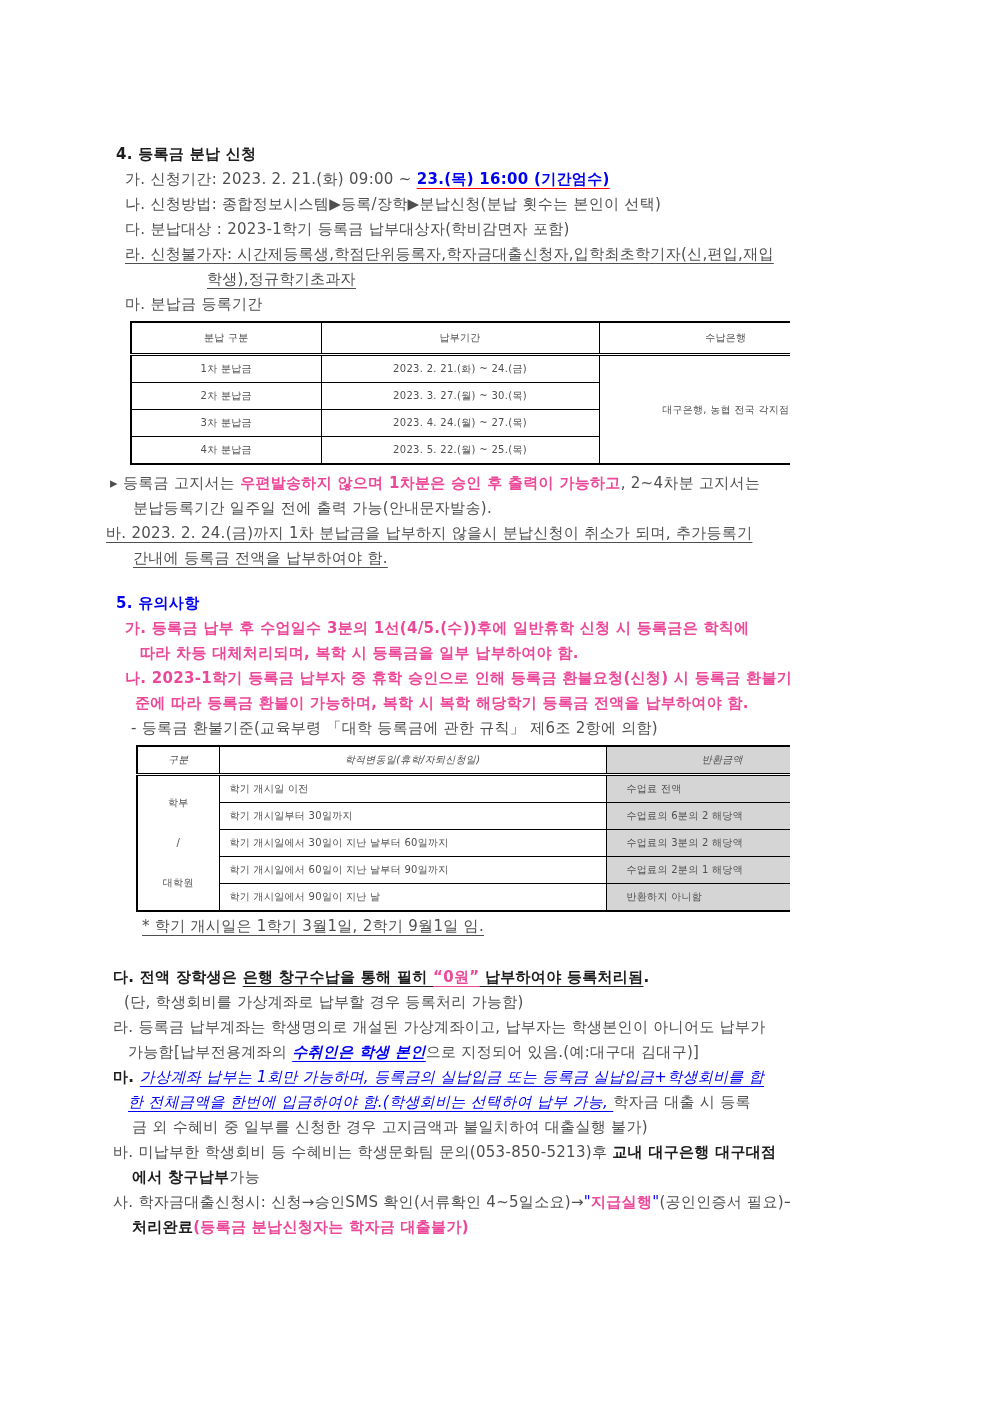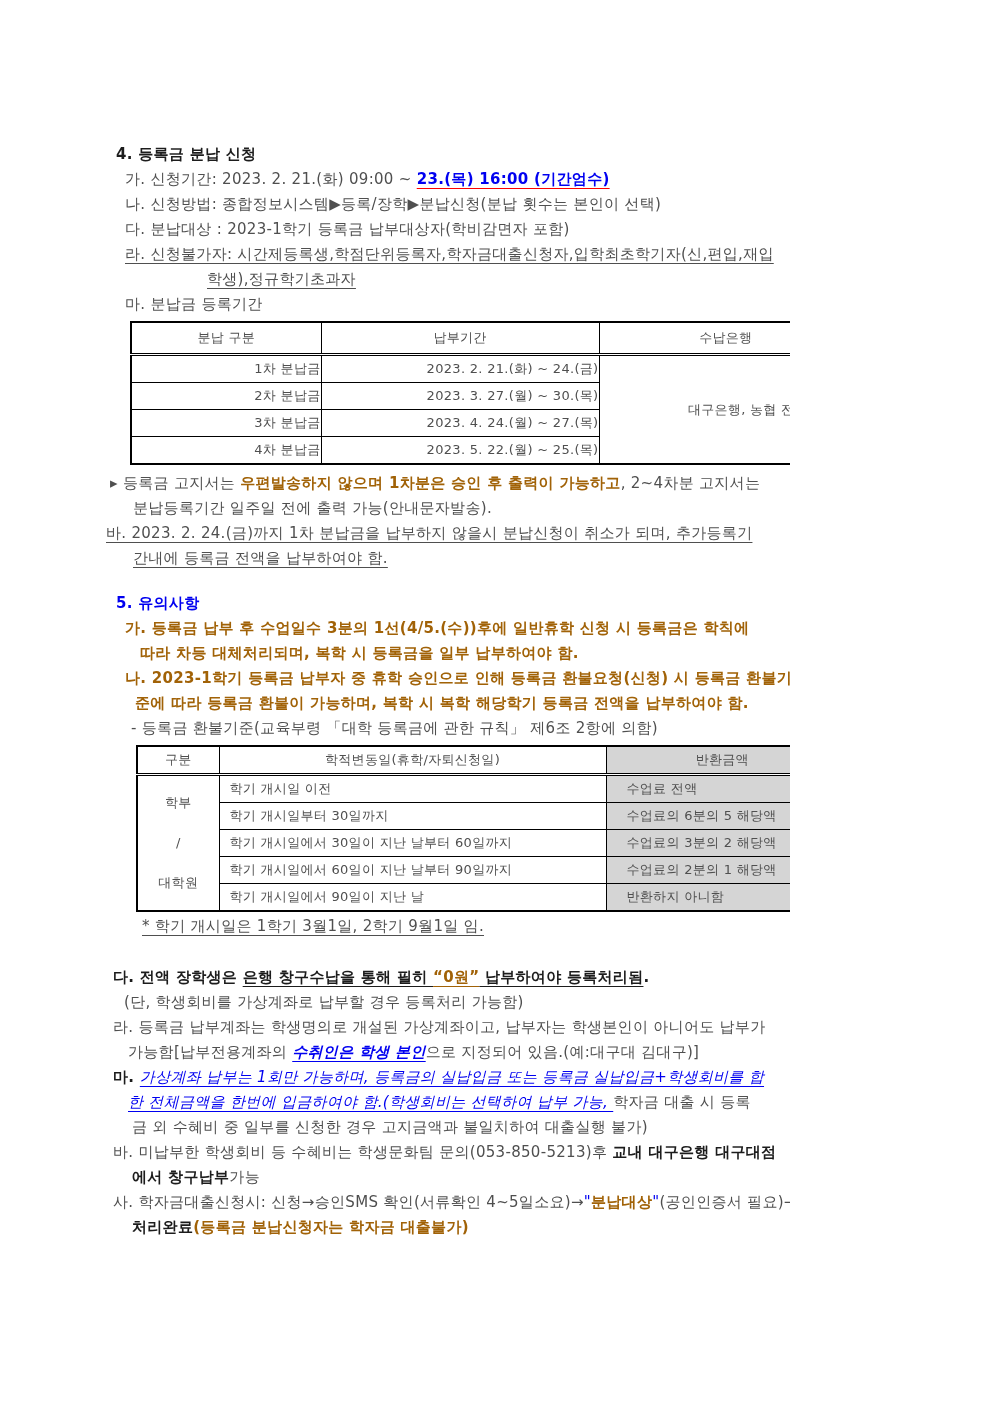--- a/index.html
+++ b/index.html
@@ -4,37 +4,37 @@
 <style>
   html,body { margin:0; padding:0; background:#ffffff; }
   .page {
     position:relative; width:790px; height:1403px; background:#ffffff;
     font-family:"DejaVu Sans","Liberation Sans",sans-serif;
     font-size:15px; color:#4f4f4f; overflow:hidden;
   }
   .content { padding:142px 70px 0 104px; }
   .line { white-space:nowrap; line-height:25px; height:25px; letter-spacing:0.3px; }
   .b   { font-weight:bold; color:#1c1c1c; }
-  .red { color:#a16207; }
+  .red { color:#ec4899; }
   .blue{ color:#0000f0; }
   .u   { text-decoration:underline; text-underline-offset:4px; }
   .u-red { text-decoration:underline; text-decoration-color:#fe0000; text-underline-offset:4px; }
   .u-blue{ text-decoration:underline; text-decoration-color:#0000f0; text-underline-offset:4px;font-style:italic; }
 
-  table { border-collapse:collapse; table-layout:fixed; color:#4f4f4f; font-size:13px; letter-spacing:0.3px; }
+  table { border-collapse:collapse; table-layout:fixed; color:#4f4f4f; font-size:10px; letter-spacing:0.3px; }
   .doc-table { border:2px solid #000; }
   .doc-table th, .doc-table td { border:1px solid #000; font-weight:normal; padding:0; overflow:hidden; }
   .doc-table thead th { border-bottom:3px double #000; text-align:center; }
 
   .t1 { width:722px; margin:4px 0 6px 26px; }
   .t1 th { height:30px; }
-  .t1 td { height:26px; text-align:right; }
+  .t1 td { height:26px; text-align:center; }
 
   .t2 { width:702px; margin:4px 0 2px 32px; }
-  .t2 th { height:26px; }
+  .t2 th { height:26px;font-style:italic; }
   .t2 td { height:26px; }
   .t2 .c1 { text-align:center; }
   .t2 .c2 { text-align:left; padding-left:10px; }
   .t2 .c3 { text-align:left; padding-left:20px; background:#d5d5d5; }
   .t2 th.c3h { background:#d5d5d5; }
   .grp div { line-height:40px; text-align:center; }
 </style>
 </head>
 <body>
 
@@ -121,21 +121,21 @@
           <td rowspan="5" class="c1 grp">
             <div>학부</div>
             <div>/</div>
             <div>대학원</div>
           </td>
           <td class="c2">학기 개시일 이전</td>
           <td class="c3">수업료 전액</td>
         </tr>
         <tr>
           <td class="c2">학기 개시일부터 30일까지</td>
-          <td class="c3">수업료의 6분의 5 해당액</td>
+          <td class="c3">수업료의 6분의 2 해당액</td>
         </tr>
         <tr>
           <td class="c2">학기 개시일에서 30일이 지난 날부터 60일까지</td>
           <td class="c3">수업료의 3분의 2 해당액</td>
         </tr>
         <tr>
           <td class="c2">학기 개시일에서 60일이 지난 날부터 90일까지</td>
           <td class="c3">수업료의 2분의 1 해당액</td>
         </tr>
         <tr>
@@ -166,21 +166,21 @@
     <div class="line" style="margin-left:28px">금 외 수혜비 중 일부를 신청한 경우 고지금액과 불일치하여 대출실행 불가)</div>
 
     <div class="line" style="margin-left:9px">
       <span>바. 미납부한 학생회비 등 수혜비는 학생문화팀 문의(053-850-5213)후 </span><span class="b">교내 대구은행 대구대점</span>
     </div>
     <div class="line" style="margin-left:28px">
       <span class="b">에서 창구납부</span><span>가능</span>
     </div>
 
     <div class="line" style="margin-left:9px">
-      <span>사. 학자금대출신청시: 신청→승인SMS 확인(서류확인 4~5일소요)→</span><span class="blue">"</span><span class="red b">분납대상</span><span class="blue">"</span><span>(공인인증서 필요)→</span>
+      <span>사. 학자금대출신청시: 신청→승인SMS 확인(서류확인 4~5일소요)→</span><span class="blue">"</span><span class="red b">지급실행</span><span class="blue">"</span><span>(공인인증서 필요)→</span>
     </div>
     <div class="line" style="margin-left:28px">
       <span class="b">처리완료</span><span class="red b">(등록금 분납신청자는 학자금 대출불가)</span>
     </div>
 
 
   </div>
 </div>
 
 </body></html>

